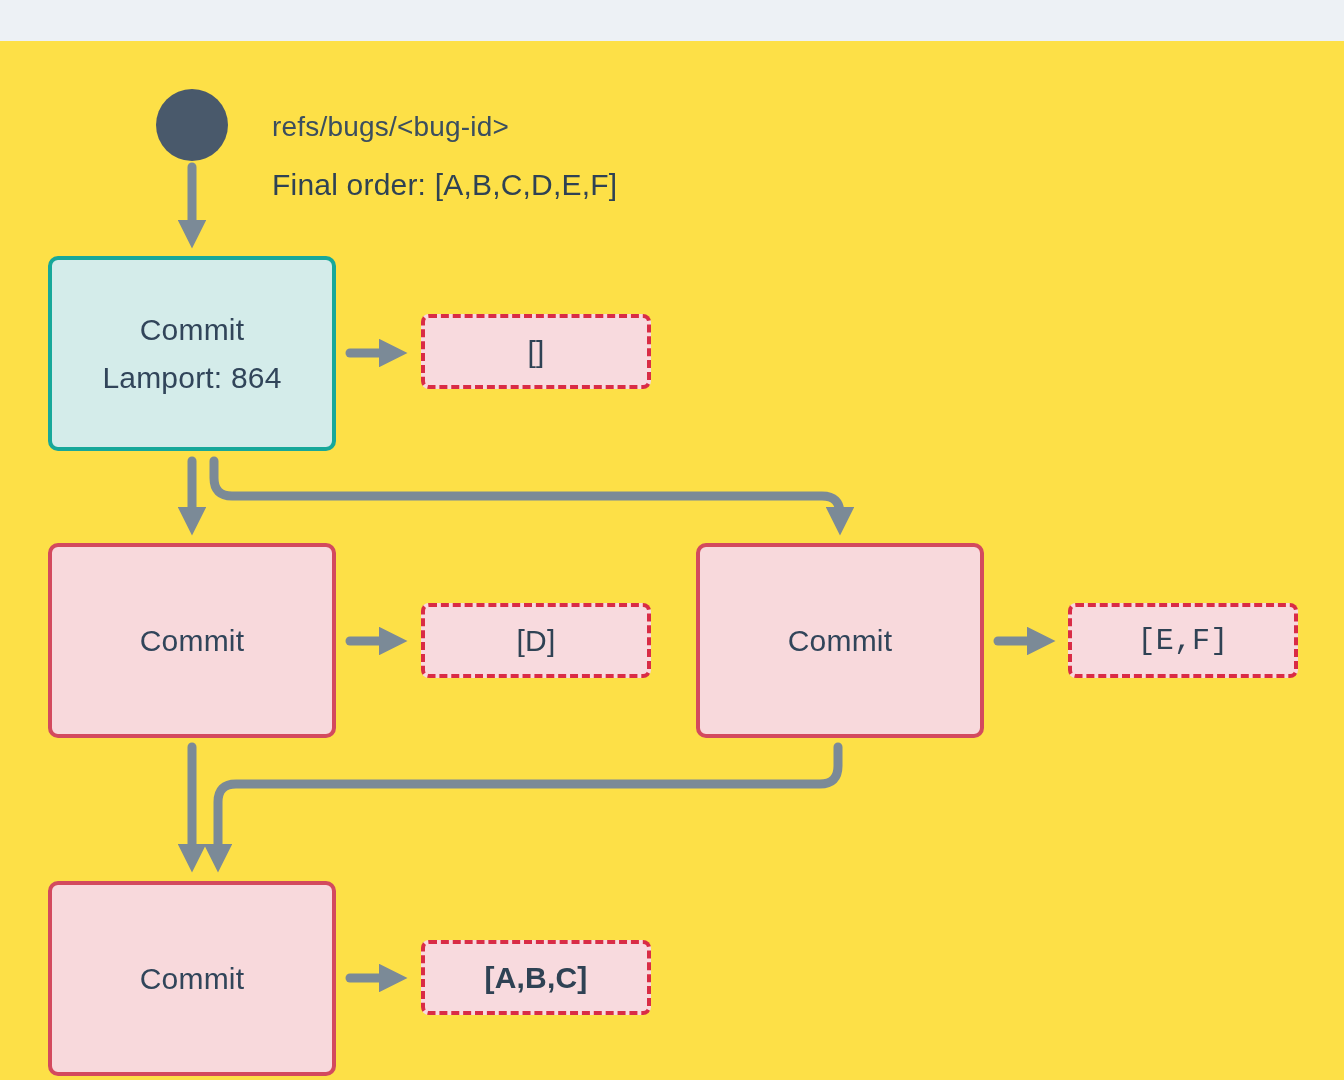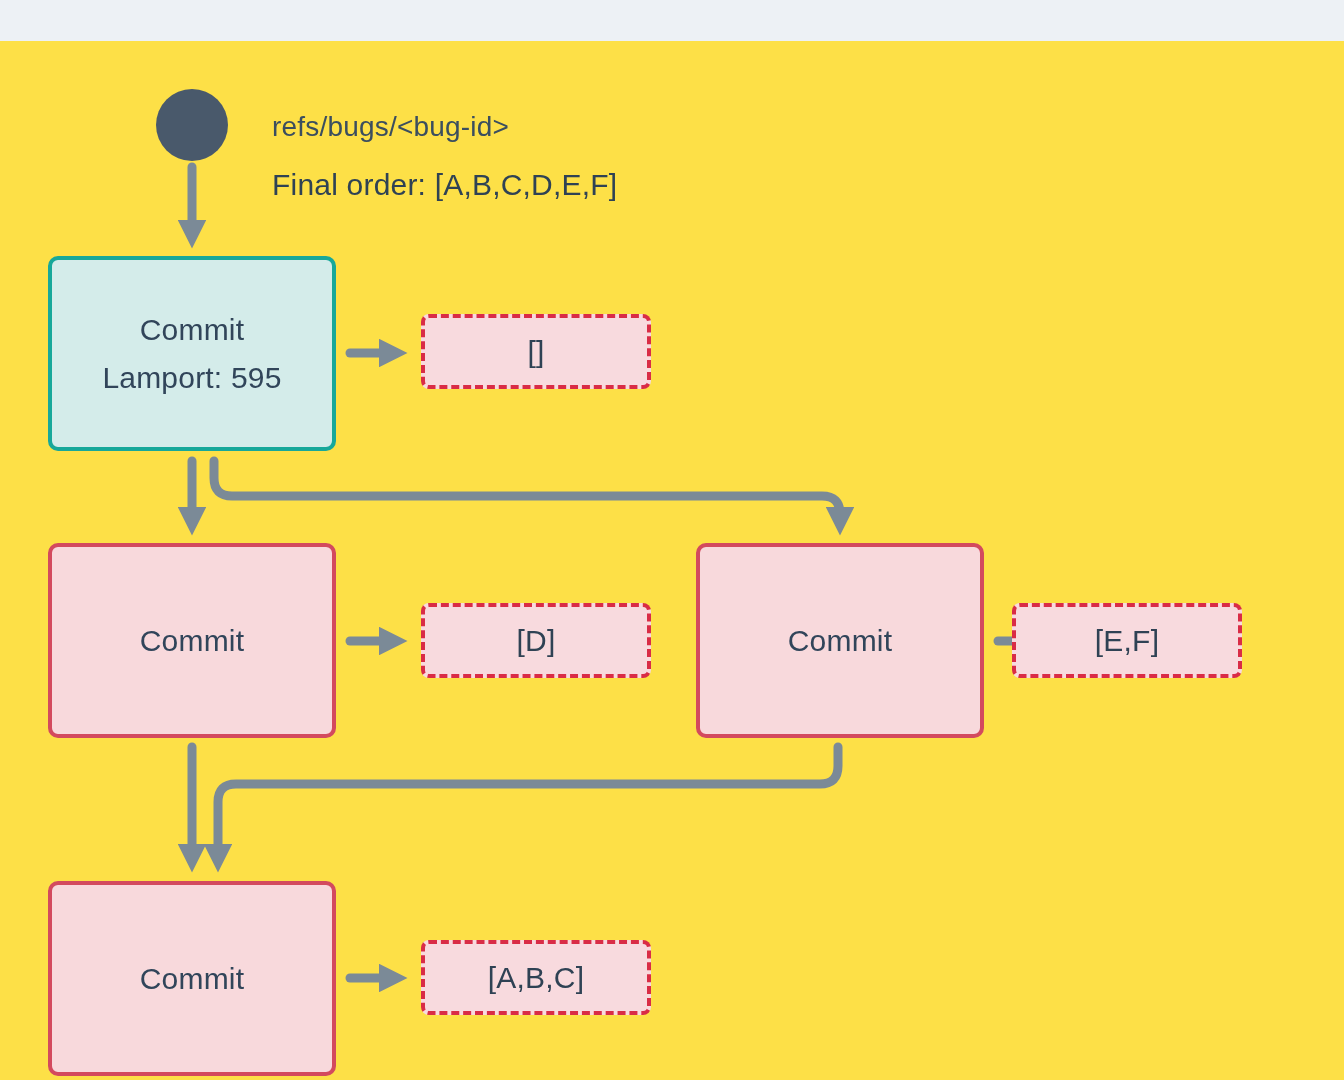--- a/index.html
+++ b/index.html
@@ -116,32 +116,32 @@
     <path class="arrow" marker-end="url(#ah)" d="M838 706 V725 Q838 743 820 743 H236 Q218 743 218 761 V820"></path>
     <path class="arrow" marker-end="url(#ah)" d="M350 937 H396"></path>
   </svg>
 
   <div class="ref-node"></div>
   <div class="ref-label">refs/bugs/&lt;bug-id&gt;</div>
   <div class="final-order">Final order: [A,B,C,D,E,F]</div>
 
   <div class="commit teal" style="left:48px; top:215px;">
     <div class="line">Commit</div>
-    <div class="line">Lamport: 595</div>
+    <div class="line">Lamport: 864</div>
   </div>
   <div class="ops" style="left:421px; top:273px;">[]</div>
 
   <div class="commit pink" style="left:48px; top:502px;">
     <div class="line">Commit</div>
   </div>
   <div class="ops" style="left:421px; top:562px;">[D]</div>
 
   <div class="commit pink" style="left:696px; top:502px;">
     <div class="line">Commit</div>
   </div>
-  <div class="ops" style="left:1012px; top:562px;">[E,F]</div>
+  <div class="ops" style="left:1068px; top:562px;font-family:Liberation Mono, monospace;">[E,F]</div>
 
   <div class="commit pink" style="left:48px; top:840px;">
     <div class="line">Commit</div>
   </div>
-  <div class="ops" style="left:421px; top:899px;">[A,B,C]</div>
+  <div class="ops" style="left:421px; top:899px;font-weight:bold;">[A,B,C]</div>
 
 </div>
 
 </body></html>

